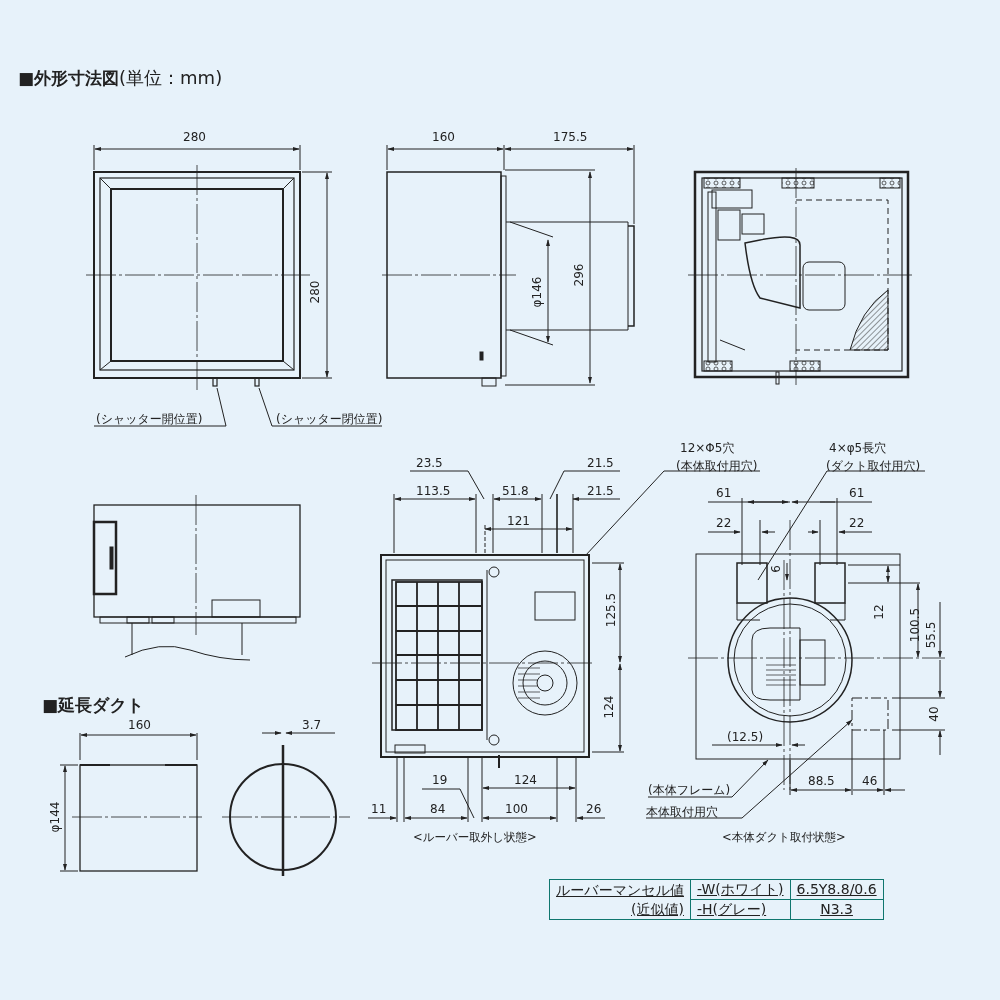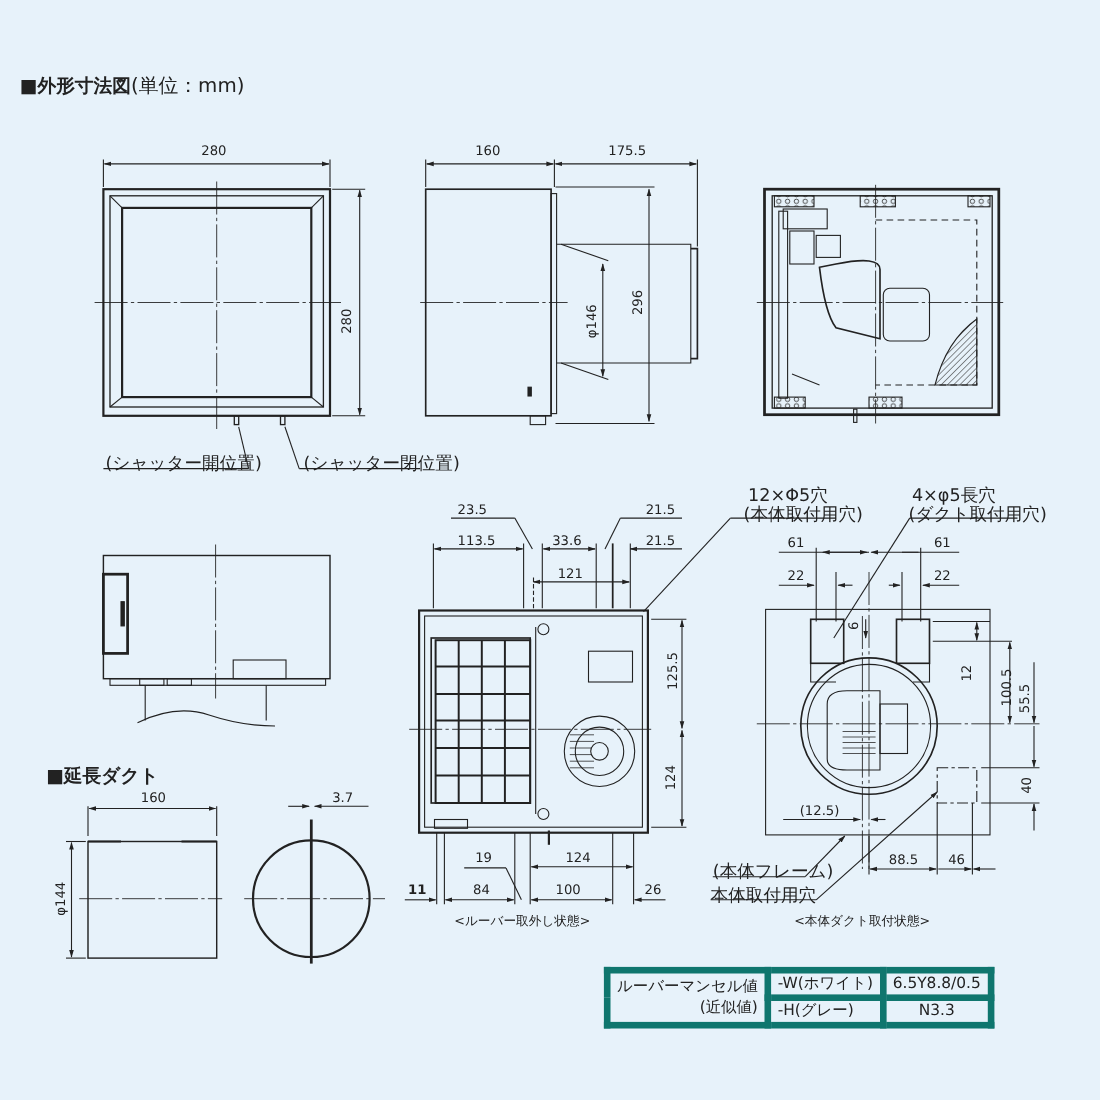--- a/index.html
+++ b/index.html
@@ -1,26 +1,26 @@
 <!DOCTYPE html>
 <html><head>
 <meta charset="utf-8">
 <style>
   html,body{margin:0;padding:0;}
   body{width:1000px;height:1000px;background:#e7f2fa;position:relative;overflow:hidden;font-family:"DejaVu Sans","Liberation Sans",sans-serif;color:#222;}
   .abs{position:absolute;}
   .title{font-size:17px;font-weight:bold;letter-spacing:0px;}
   .title .unit{font-size:18px;font-weight:normal;}
   .dim{font-size:12px;white-space:nowrap;}
-  .note{font-size:16px;white-space:nowrap;}
+  .note{font-size:12px;white-space:nowrap;}
   .caption{font-size:11.5px;white-space:nowrap;}
   .vert{transform:rotate(-90deg);transform-origin:center;}
   svg{position:absolute;left:0;top:0;}
   .tbl{position:absolute;left:549px;top:879px;border-collapse:collapse;font-size:14px;}
-  .tbl td{border:6px solid #0f766e;padding:0 6px;height:19px;line-height:19px;white-space:nowrap;}
+  .tbl td{border:1px solid #0f766e;padding:0 6px;height:19px;line-height:19px;white-space:nowrap;text-decoration:underline;}
 </style>
 </head>
 <body>
 
 <svg width="1000" height="1000" viewBox="0 0 1000 1000">
   <defs>
     <marker id="ar" viewBox="0 0 10 10" refX="9" refY="5" markerWidth="7" markerHeight="7" orient="auto-start-reverse">
       <path d="M0,2 L10,5 L0,8 z" fill="#222"></path>
     </marker>
     <pattern id="hatch" width="4" height="4" patternUnits="userSpaceOnUse" patternTransform="rotate(45)">
@@ -284,29 +284,29 @@
 <div class="abs note" style="left:96px;top:411px;">(シャッター開位置)</div>
 <div class="abs note" style="left:276px;top:411px;">(シャッター閉位置)</div>
 
 <div class="abs dim" style="left:432px;top:130px;">160</div>
 <div class="abs dim" style="left:553px;top:130px;">175.5</div>
 <div class="abs dim vert" style="left:522px;top:285px;">φ146</div>
 <div class="abs dim vert" style="left:568px;top:268px;">296</div>
 
 <div class="abs dim" style="left:416px;top:456px;">23.5</div>
 <div class="abs dim" style="left:416px;top:484px;">113.5</div>
-<div class="abs dim" style="left:502px;top:484px;">33.6</div>
+<div class="abs dim" style="left:502px;top:484px;">51.8</div>
 <div class="abs dim" style="left:587px;top:456px;">21.5</div>
 <div class="abs dim" style="left:587px;top:484px;">21.5</div>
 <div class="abs dim" style="left:507px;top:514px;">121</div>
 <div class="abs dim vert" style="left:594px;top:603px;">125.5</div>
 <div class="abs dim vert" style="left:598px;top:700px;">124</div>
 <div class="abs dim" style="left:432px;top:773px;">19</div>
 <div class="abs dim" style="left:514px;top:773px;">124</div>
-<div class="abs dim" style="left:371px;top:802px;font-weight:bold;">11</div>
+<div class="abs dim" style="left:371px;top:802px;">11</div>
 <div class="abs dim" style="left:430px;top:802px;">84</div>
 <div class="abs dim" style="left:505px;top:802px;">100</div>
 <div class="abs dim" style="left:586px;top:802px;">26</div>
 <div class="abs caption" style="left:413px;top:830px;">&lt;ルーバー取外し状態&gt;</div>
 <div class="abs note" style="left:680px;top:440px;">12×Φ5穴</div>
 <div class="abs note" style="left:676px;top:458px;">(本体取付用穴)</div>
 
 <div class="abs note" style="left:829px;top:440px;">4×φ5長穴</div>
 <div class="abs note" style="left:826px;top:458px;">(ダクト取付用穴)</div>
 <div class="abs dim" style="left:716px;top:486px;">61</div>
@@ -331,20 +331,20 @@
 <div class="abs dim" style="left:302px;top:718px;">3.7</div>
 
 <table class="tbl">
   <tbody>
       <tr>
     <td rowspan="2" style="text-align:right;line-height:19px;">
       <div>ルーバーマンセル値</div>
       <div>(近似値)</div>
     </td>
     <td>-W(ホワイト)</td>
-    <td style="text-align:center;">6.5Y8.8/0.5</td>
+    <td style="text-align:center;">6.5Y8.8/0.6</td>
   </tr>
   <tr>
     <td>-H(グレー)</td>
     <td style="text-align:center;">N3.3</td>
   </tr>
 </tbody>
   </table>
 
 </body></html>

